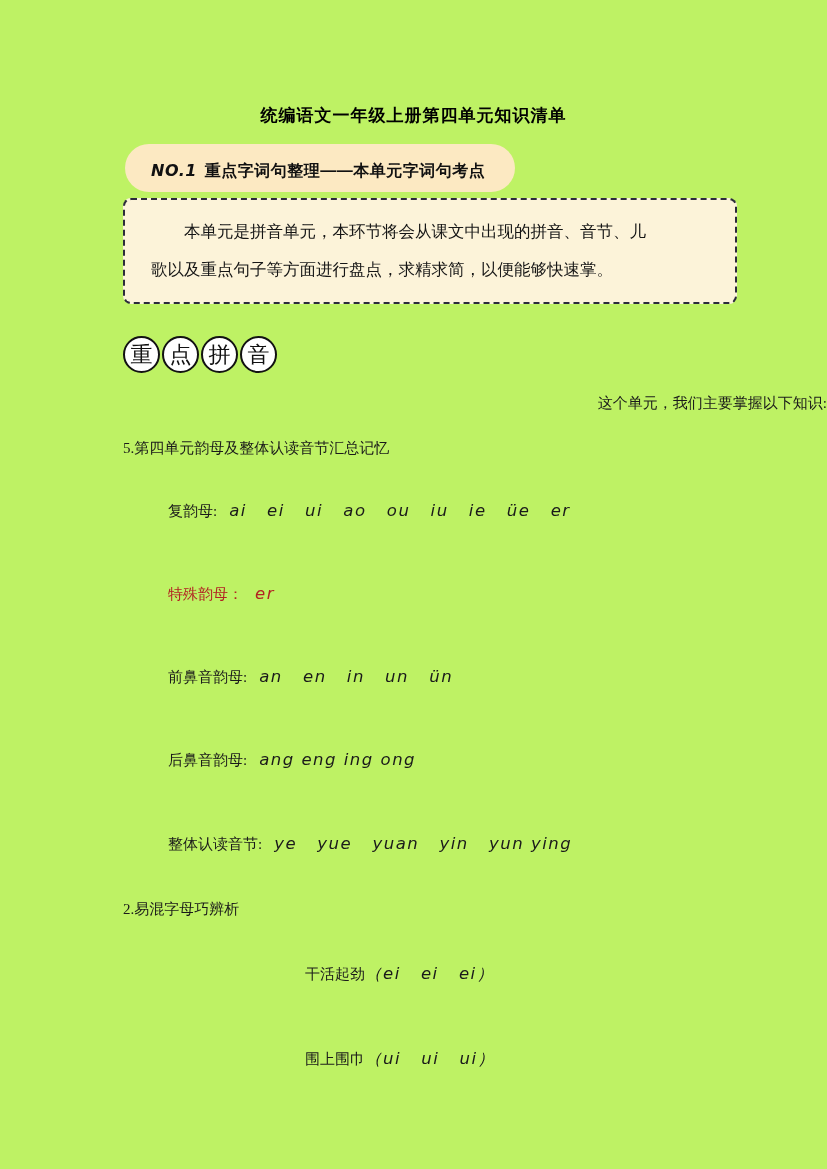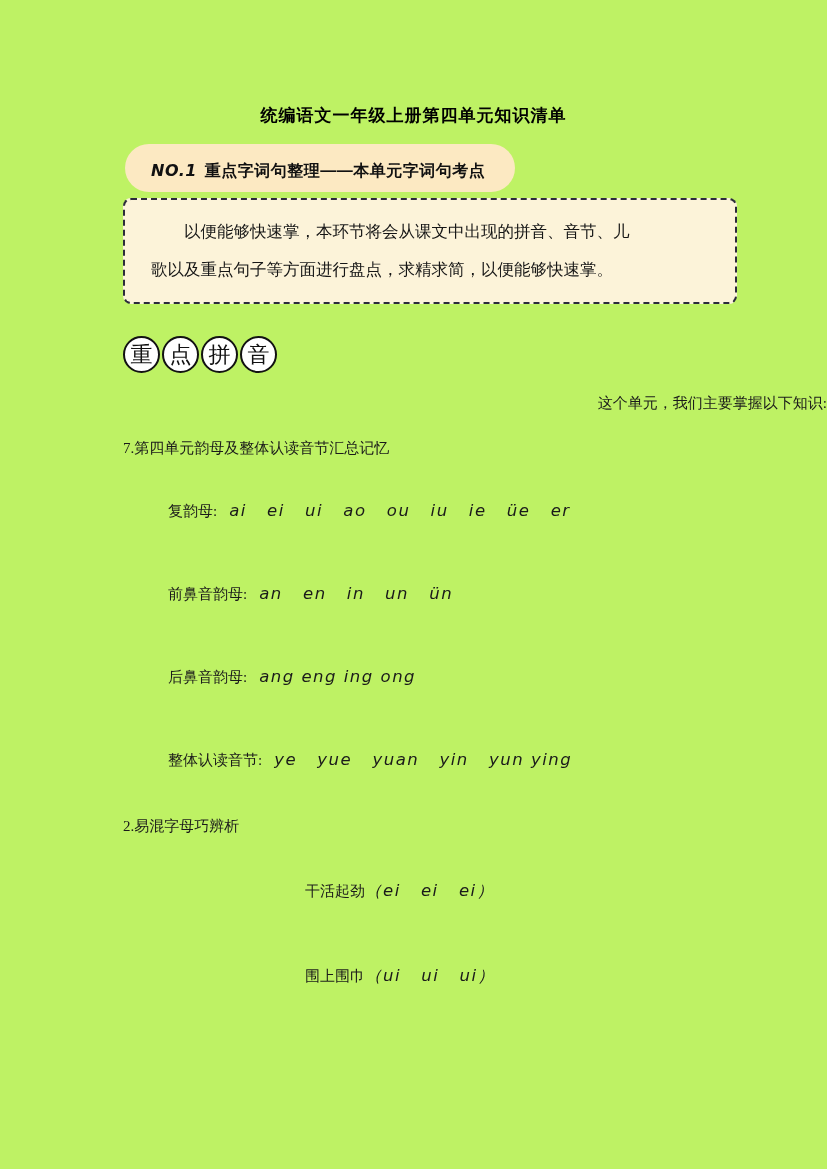--- a/index.html
+++ b/index.html
@@ -108,37 +108,40 @@
 
 <div class="page">
 
   <h1 class="title">统编语文一年级上册第四单元知识清单</h1>
 
   <div class="badge">
     <span class="badge-no">NO.1</span><span class="badge-text">重点字词句整理——本单元字词句考点</span>
   </div>
 
   <div class="intro">
-    <div class="intro-line indent">以便能够快速掌，本环节将会从课文中出现的拼音、音节、儿</div>
+    <div class="intro-line indent">本单元是拼音单元，本环节将会从课文中出现的拼音、音节、儿</div>
     <div class="intro-line">歌以及重点句子等方面进行盘点，求精求简，以便能够快速掌。</div>
   </div>
 
   <div class="stamp">
     <span class="stamp-circle">重</span>
     <span class="stamp-circle">点</span>
     <span class="stamp-circle">拼</span>
     <span class="stamp-circle">音</span>
   </div>
 
   <p class="lead">这个单元，我们主要掌握以下知识:</p>
 
-  <p class="sec-heading">7.第四单元韵母及整体认读音节汇总记忆</p>
+  <p class="sec-heading">5.第四单元韵母及整体认读音节汇总记忆</p>
 
   <div class="row">
     <span class="row-label">复韵母:</span><span class="pinyin">ai   ei   ui   ao   ou   iu   ie   üe   er</span>
+  </div>
+  <div class="row red">
+    <span class="row-label">特殊韵母：</span><span class="pinyin">er</span>
   </div>
   <div class="row">
     <span class="row-label">前鼻音韵母:</span><span class="pinyin">an   en   in   un   ün</span>
   </div>
   <div class="row">
     <span class="row-label">后鼻音韵母:</span><span class="pinyin">ang eng ing ong</span>
   </div>
   <div class="row">
     <span class="row-label">整体认读音节:</span><span class="pinyin">ye   yue   yuan   yin   yun ying</span>
   </div>

